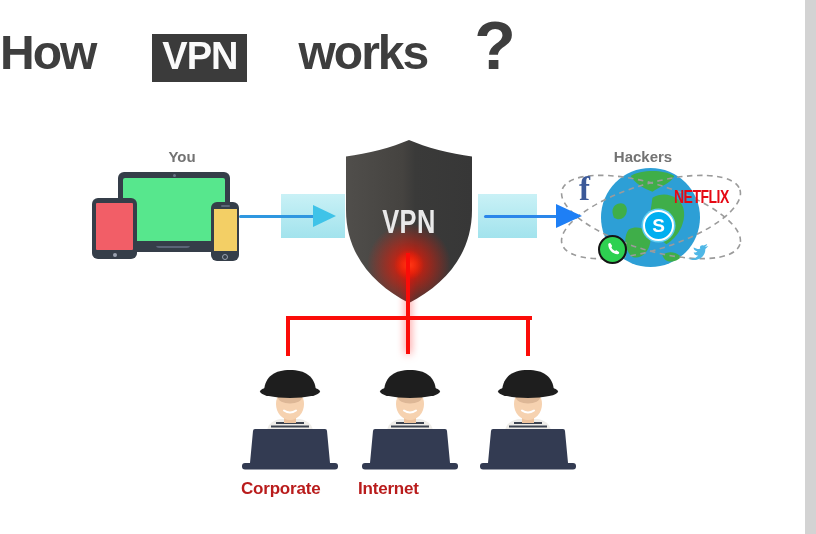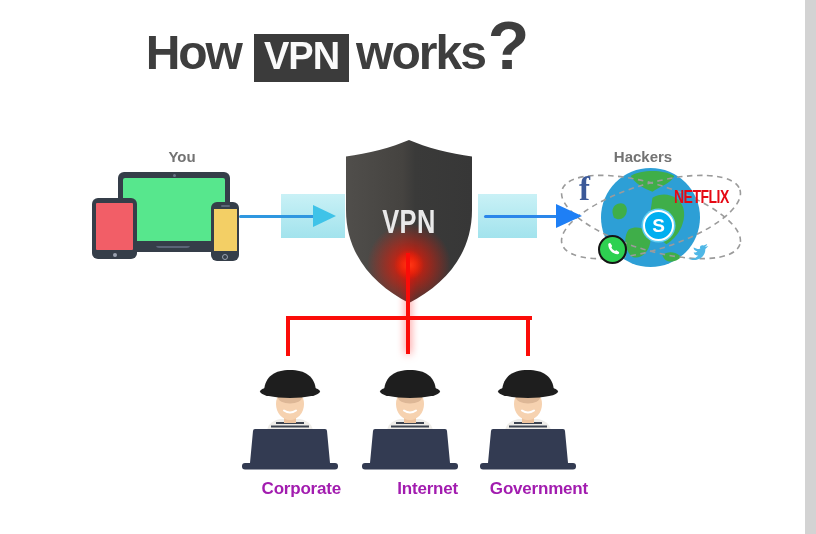--- a/index.html
+++ b/index.html
@@ -5,21 +5,21 @@
   * { margin:0; padding:0; box-sizing:border-box; }
   html,body { background:#fff; }
   .canvas {
     position:relative; width:816px; height:534px; background:#ffffff;
     overflow:hidden; font-family:"Liberation Sans", sans-serif;
   }
 
   
   .title-row {
     position:absolute; left:0; top:6px; width:675px;
-    display:flex; justify-content:center; align-items:baseline;
+    display:flex; justify-content:flex-start; align-items:baseline;gap:44px;
   }
   .t-word {
     font-size:48px; font-weight:bold; color:#3e3e3e; letter-spacing:-2px;
   }
   .t-badge {
     font-size:38px; font-weight:bold; color:#fafafa; background:#3b3b3b;
     padding:1px 10px 4px; margin:0 7px 0 13px; letter-spacing:-1px;
   }
   .t-q { font-size:68px; font-weight:bold; color:#3e3e3e; margin-left:3px; }
 
@@ -104,22 +104,22 @@
     box-shadow:0 0 0 1.5px #5fcdf2; display:flex; align-items:center; justify-content:center;
     color:#fff; font-size:19px; font-weight:bold; }
   .whatsapp-icon { position:absolute; left:35px; top:92px; width:29px; height:29px;
     border-radius:50%; background:#2ed151; border:2px solid #141414;
     display:flex; align-items:center; justify-content:center; }
   .twitter-icon { position:absolute; left:122px; top:98px; width:25px; height:21px; }
 
   
   .hacker { position:absolute; top:366px; width:100px; height:110px; z-index:2; }
   .hk-1 { left:240px; } .hk-2 { left:360px; } .hk-3 { left:478px; }
-  .threat-label { position:absolute; top:479px; text-align:right;
-    font-size:17px; font-weight:bold; color:#a21caf; letter-spacing:-0.2px; }
+  .threat-label { position:absolute; top:479px; text-align:left;
+    font-size:17px; font-weight:bold; color:#b91c1c; letter-spacing:-0.2px; }
   .tl-1 { left:241px; width:100px; }
   .tl-2 { left:358px; width:100px; }
   .tl-3 { left:468px; width:120px; }
 
   
   .scroll-strip { position:absolute; left:805px; top:0; width:11px; height:534px;
     background:#d3d3d3; z-index:9; }
 </style>
 </head>
 <body>
@@ -250,17 +250,16 @@
     </svg>
   <svg class="hacker hk-2" viewBox="0 0 100 110">
       <use href="#hacker-symbol"></use>
     </svg>
   <svg class="hacker hk-3" viewBox="0 0 100 110">
       <use href="#hacker-symbol"></use>
     </svg>
 
   <div class="threat-label tl-1">Corporate</div>
   <div class="threat-label tl-2">Internet</div>
-  <div class="threat-label tl-3">Government</div>
 
   <div class="scroll-strip"></div>
 
 </div>
 
 </body></html>

